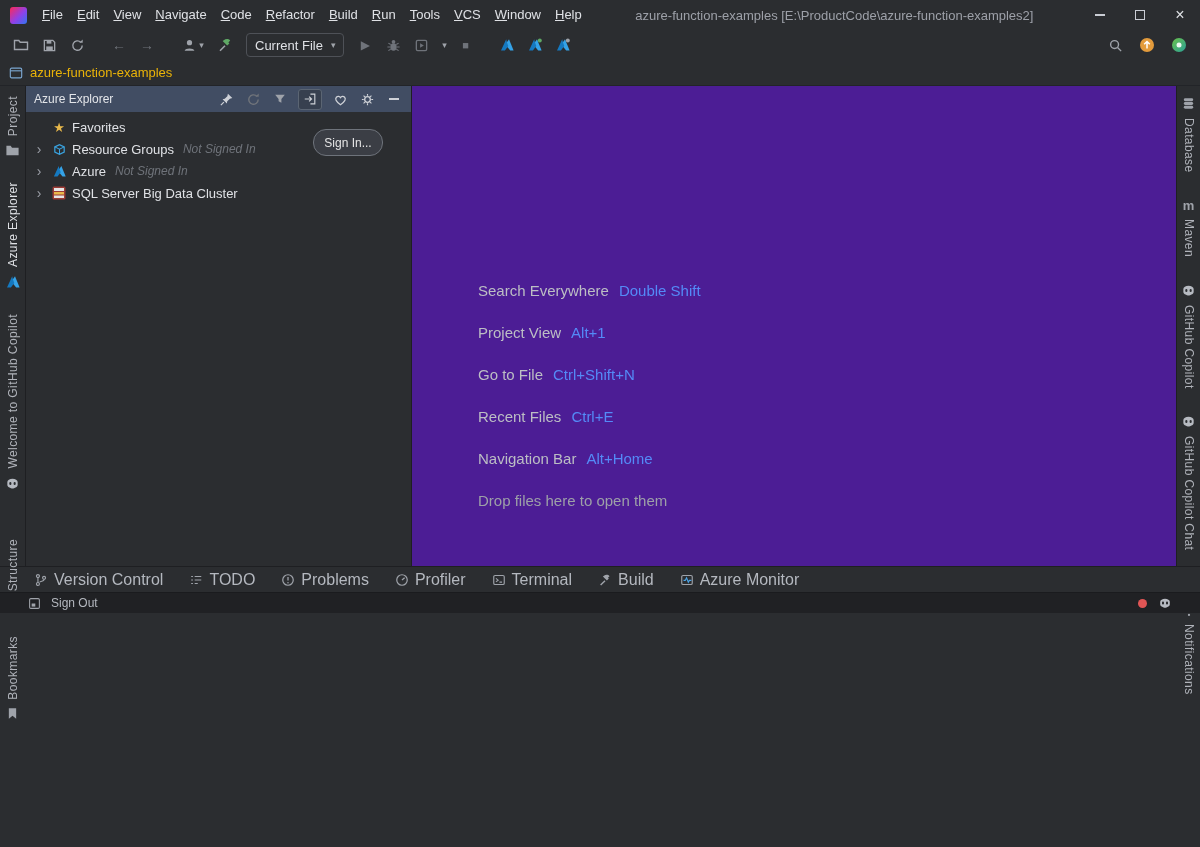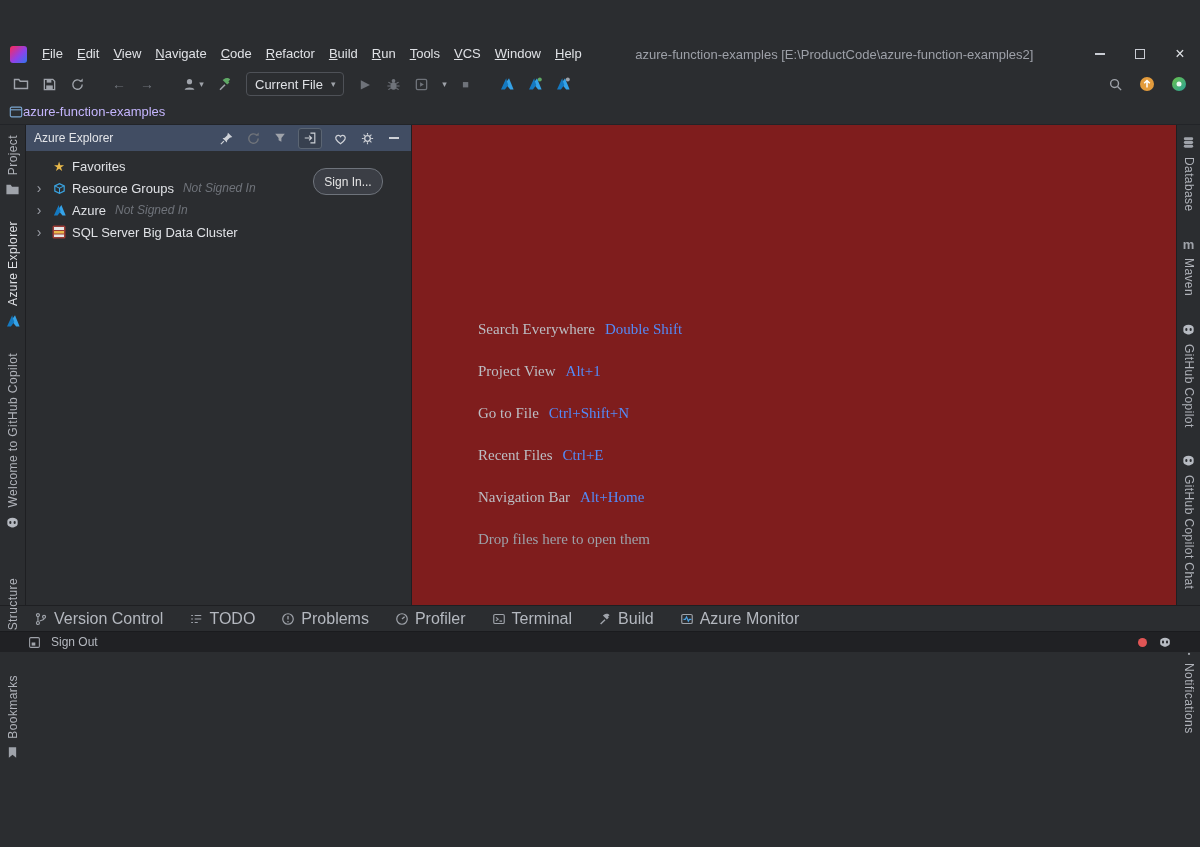--- a/index.html
+++ b/index.html
@@ -1,18 +1,18 @@
 <!DOCTYPE html>
 <html><head>
 <meta charset="utf-8">
 <style>
   * { box-sizing: border-box; margin: 0; padding: 0; }
   html,body { width:1200px; height:847px; overflow:hidden; }
   body { font-family:"Liberation Sans","DejaVu Sans",sans-serif; background:#2b2d30; color:#dfe1e5; }
-  .app { width:1200px; height:613px; display:flex; flex-direction:column; background:#2b2d30;margin-top:39px; }
+  .app { width:1200px; height:613px; display:flex; flex-direction:column; background:#2b2d30; }
 
   
   .title-bar { height:30px; display:flex; align-items:center; background:#2b2d30; padding-left:10px; flex:0 0 auto; }
   .app-logo { width:17px; height:17px; border-radius:3px; margin-right:8px;
               background:linear-gradient(135deg,#fe2857 0%,#8f41e9 55%,#3076f0 100%); }
   .menu-bar { display:flex; }
   .menu-item { padding:0 7px; height:30px; line-height:30px; font-size:13px; color:#dfe1e5; cursor:default; }
   .menu-item u { text-decoration:underline; }
   .win-title { flex:1; text-align:center; font-size:13px; color:#9da0a8; white-space:nowrap; overflow:hidden; }
   .win-controls { display:flex; height:30px; }
@@ -26,22 +26,22 @@
   .tbtn { width:26px; height:24px; display:flex; align-items:center; justify-content:center; border-radius:4px; flex:0 0 auto; }
   .tb-gap { width:12px; flex:0 0 auto; }
   .glyph { font-size:14px; line-height:1; }
   .disabled { color:#6f737a; }
   .caret { font-size:9px; color:#9fa3aa; margin-left:2px; }
   .run-config { height:24px; display:flex; align-items:center; gap:6px; border:1px solid #4e5157; border-radius:4px;
                 padding:0 8px; font-size:13px; color:#dfe1e5; margin:0 6px; }
   .toolbar-right { margin-left:auto; display:flex; align-items:center; gap:6px; }
 
   
-  .breadcrumb-bar { height:26px; display:flex; align-items:center; background:#2b2d30; padding-left:9px;
-                    border-bottom:1px solid #222428; font-size:13px; color:#c4b5fd; flex:0 0 auto; }
+  .breadcrumb-bar { height:26px; display:flex; align-items:center; gap:7px; background:#2b2d30; padding-left:9px;
+                    border-bottom:1px solid #222428; font-size:13px; color:#eab308; flex:0 0 auto; }
 
   
   .main { display:flex; flex:1 1 auto; min-height:0; }
   .stripe { background:#2b2d30; display:flex; flex-direction:column; align-items:center; flex:0 0 auto; }
   .stripe-left { width:26px; border-right:1px solid #1e1f22; padding:10px 0 12px; gap:24px; }
   .stripe-right { width:24px; border-left:1px solid #1e1f22; padding:10px 0 14px; gap:26px; }
   .stripe-item { display:flex; flex-direction:column; align-items:center; gap:7px; }
   .vlabel { writing-mode:vertical-rl; transform:rotate(180deg); font-size:12px; color:#b0b3ba; white-space:nowrap; letter-spacing:.4px; }
   .stripe-right .vlabel { transform:none; }
   .spacer { flex:1 1 auto; }
@@ -59,21 +59,21 @@
   .tree-row { display:flex; align-items:center; height:22px; font-size:13px; color:#dfe1e5; padding-left:6px; gap:5px; }
   .chevron { width:14px; text-align:center; color:#9da0a8; font-size:14px; flex:0 0 auto; }
   .tree-icon { width:16px; height:16px; display:flex; align-items:center; justify-content:center; flex:0 0 auto; }
   .star { color:#e8b84b; font-size:13px; }
   .suffix { color:#6f737a; font-style:italic; font-size:12px; margin-left:4px; }
   .signin-btn { position:absolute; left:287px; top:43px; width:70px; height:27px; background:#3b3e45;
                 border:1px solid #6e737b; border-radius:13px; color:#e5e5e5; font-size:12px;
                 display:flex; align-items:center; justify-content:center; }
 
   
-  .editor { flex:1 1 auto; background:#7f1d1d; position:relative; min-width:0;font-family:Liberation Serif, serif; }
+  .editor { flex:1 1 auto; background:#4c1d95; position:relative; min-width:0; }
   .shortcuts { position:absolute; left:66px; top:183px; font-size:15px; }
   .sc-line { height:42px; display:flex; align-items:center; gap:10px; }
   .sc-action { color:#bcbec4; }
   .sc-keys { color:#548af7; }
   .drop-hint { height:42px; display:flex; align-items:center; color:#9da0a8; }
 
   
   .tool-buttons { height:26px; background:#2b2d30; border-top:1px solid #1e1f22; display:flex; align-items:center;
                   padding-left:34px; gap:26px; flex:0 0 auto; }
   .tb-item { display:flex; align-items:center; gap:6px; font-size:16px; color:#b4b8bf; }

